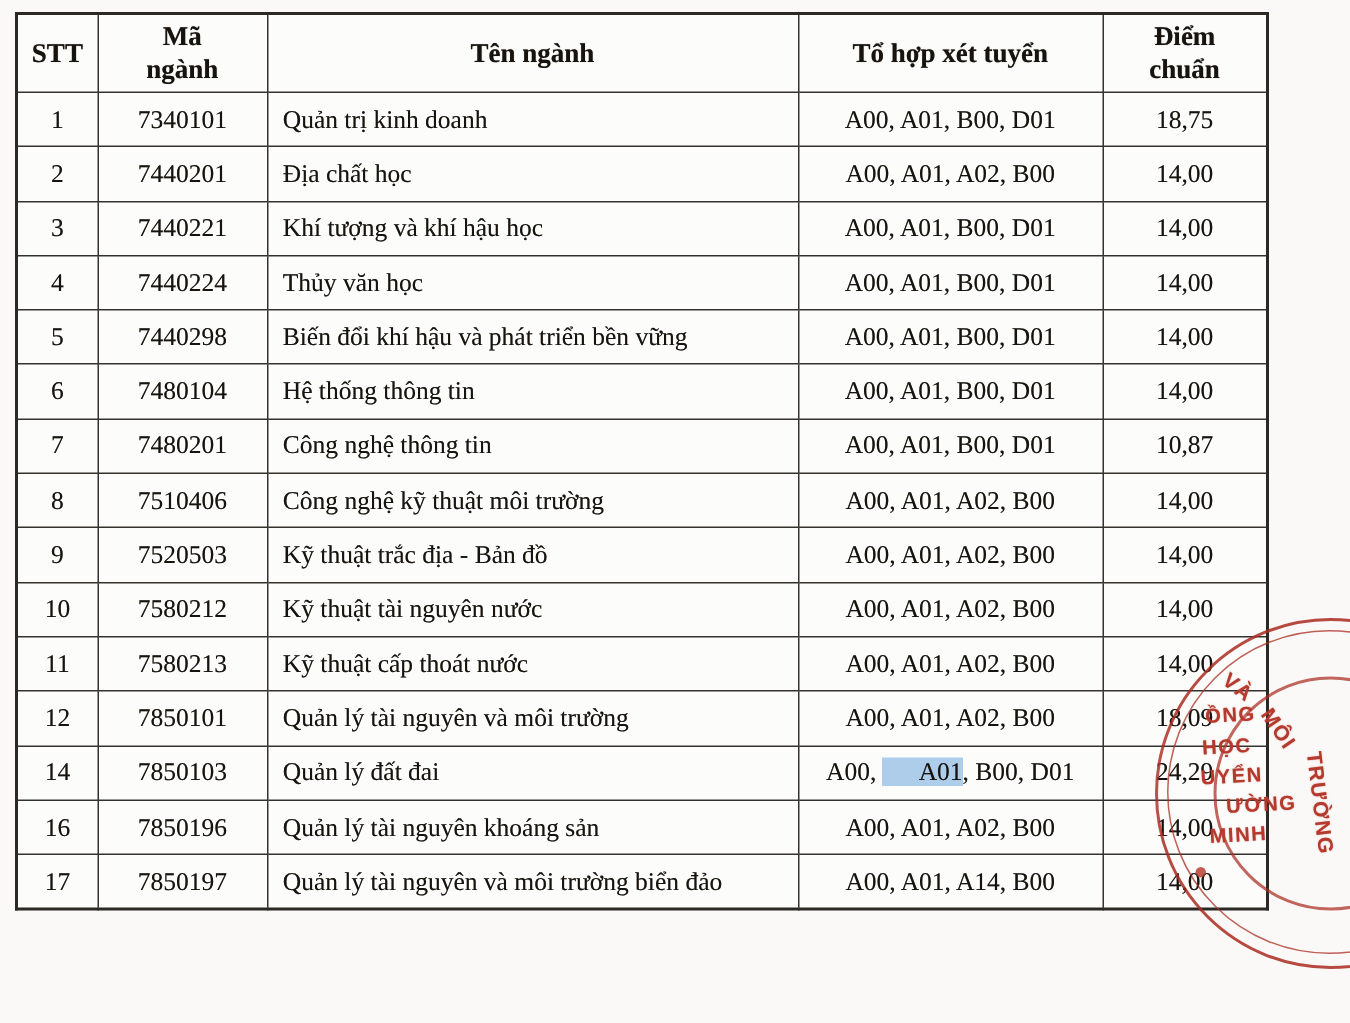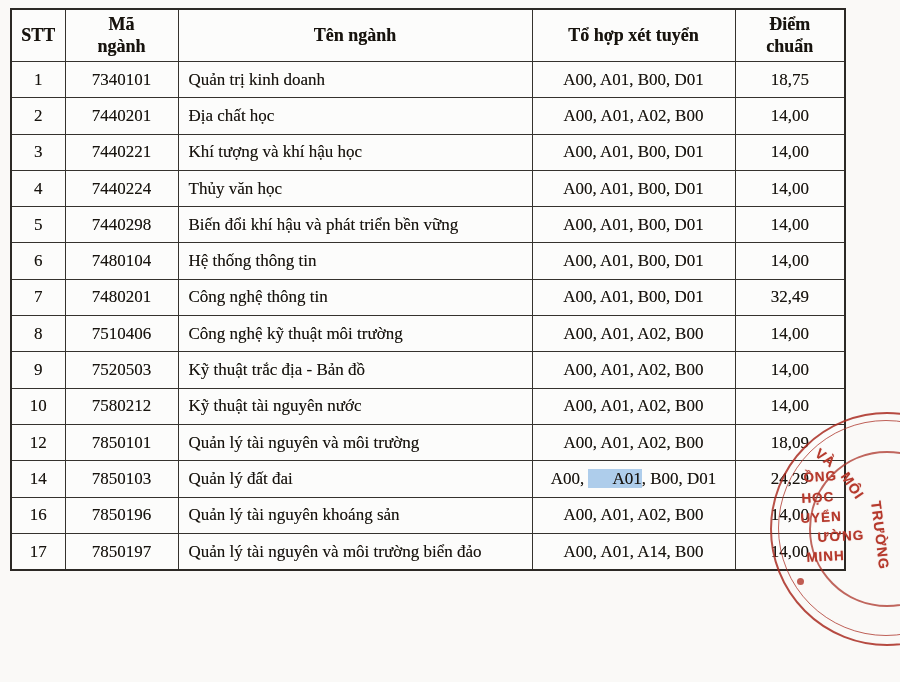--- a/index.html
+++ b/index.html
@@ -127,40 +127,47 @@
           <td>7480104</td>
           <td class="name">Hệ thống thông tin</td>
           <td>A00, A01, B00, D01</td>
           <td>14,00</td>
         </tr>
         <tr>
           <td>7</td>
           <td>7480201</td>
           <td class="name">Công nghệ thông tin</td>
           <td>A00, A01, B00, D01</td>
-          <td>32,49</td>
+          <td>10,87</td>
         </tr>
         <tr>
           <td>8</td>
           <td>7510406</td>
           <td class="name">Công nghệ kỹ thuật môi trường</td>
           <td>A00, A01, A02, B00</td>
           <td>14,00</td>
         </tr>
         <tr>
           <td>9</td>
           <td>7520503</td>
           <td class="name">Kỹ thuật trắc địa - Bản đồ</td>
           <td>A00, A01, A02, B00</td>
           <td>14,00</td>
         </tr>
         <tr>
           <td>10</td>
           <td>7580212</td>
           <td class="name">Kỹ thuật tài nguyên nước</td>
+          <td>A00, A01, A02, B00</td>
+          <td>14,00</td>
+        </tr>
+        <tr>
+          <td>11</td>
+          <td>7580213</td>
+          <td class="name">Kỹ thuật cấp thoát nước</td>
           <td>A00, A01, A02, B00</td>
           <td>14,00</td>
         </tr>
         <tr>
           <td>12</td>
           <td>7850101</td>
           <td class="name">Quản lý tài nguyên và môi trường</td>
           <td>A00, A01, A02, B00</td>
           <td>18,09</td>
         </tr>

